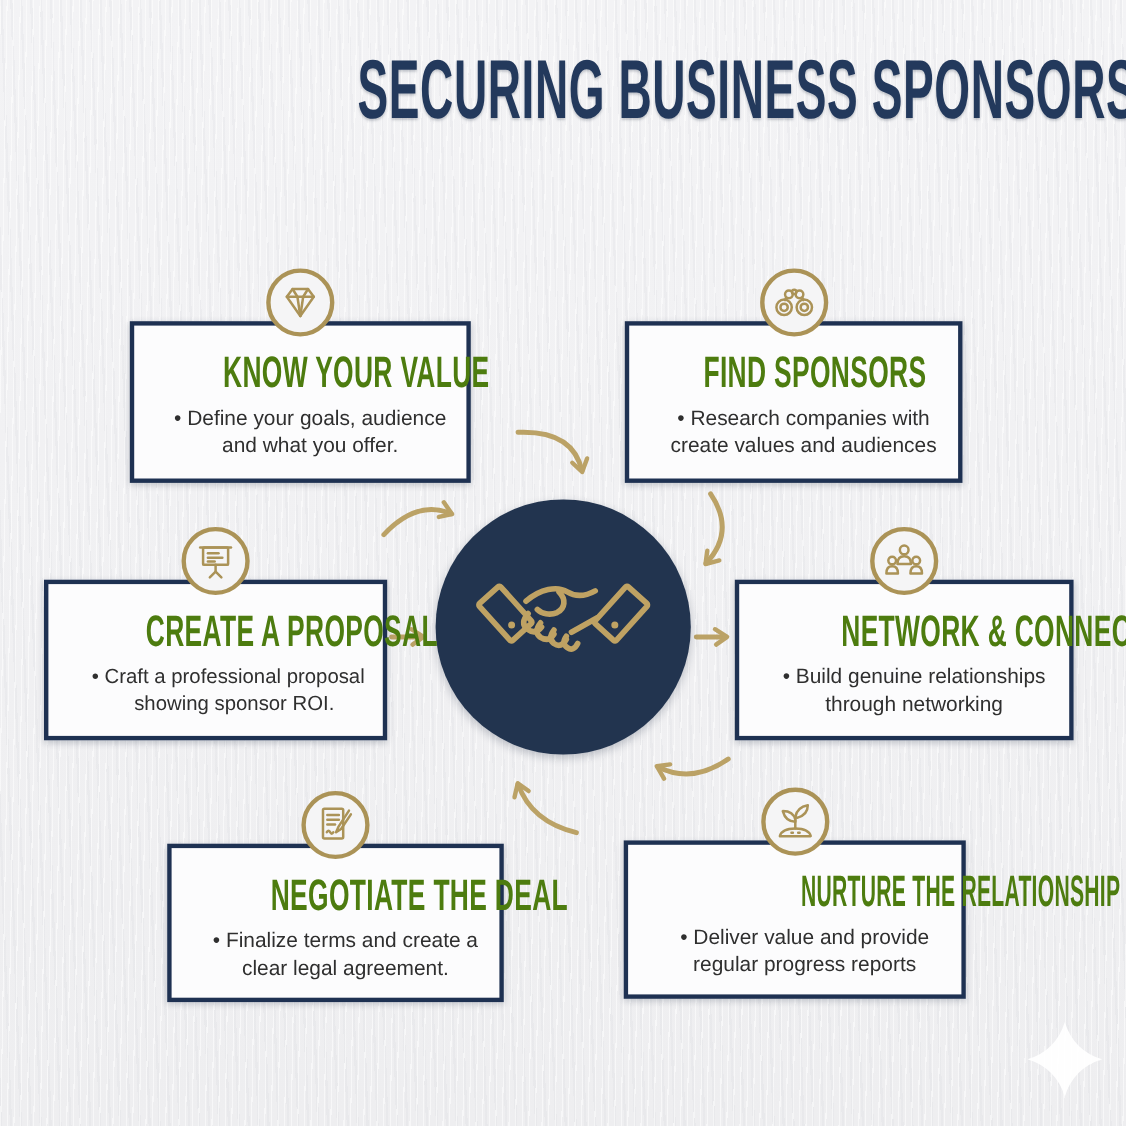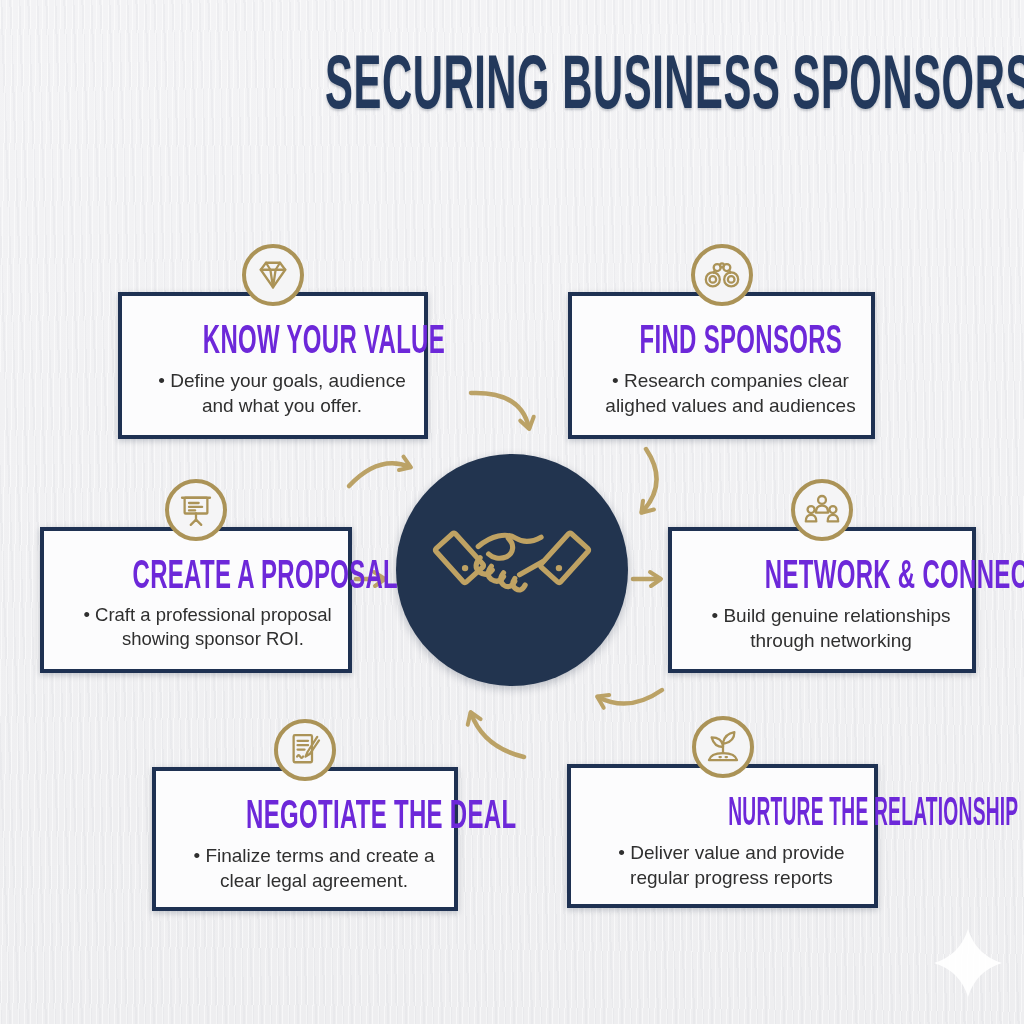--- a/index.html
+++ b/index.html
@@ -48,21 +48,21 @@
     border-radius:50%;
     background:#f5f5f6;
     display:flex;align-items:center;justify-content:center;
   }
   .icon-circle svg{display:block;}
   .gold-stroke{fill:none;stroke:#ab9357;stroke-width:2.6;stroke-linecap:round;stroke-linejoin:round;}
   .step-title{
     margin-top:23px;
     font-weight:bold;
     font-size:40px;
-    color:#6d28d9;
+    color:#4d7c0f;
     line-height:1;
     white-space:nowrap;
   }
   .desc{
     margin-top:9px;
     font-size:19px;
     color:#2f2f2f;
     line-height:1.32;
     padding:0 12px;
     margin-left:18px;
@@ -157,21 +157,21 @@
           <circle cx="34.5" cy="29" r="8"></circle>
           <circle cx="34.5" cy="29" r="3.8"></circle>
           <circle cx="18.5" cy="15.5" r="4"></circle>
           <circle cx="29.5" cy="15.5" r="4"></circle>
           <circle cx="24" cy="13" r="2.2"></circle>
           <path d="M15.5 19 L14.5 21.5 M32.5 19 L33.5 21.5"></path>
         </g>
       </svg>
     </div>
     <div class="step-title"><span class="cond-box">FIND SPONSORS</span></div>
-    <div class="desc">• Research companies clear alighed values and audiences</div>
+    <div class="desc">• Research companies with create values and audiences</div>
   </div>
 
   <div class="box box-create" style="left:40px;top:527px;width:312px;height:146px">
     <div class="icon-circle">
       <svg width="42" height="42" viewBox="0 0 48 48">
         <g class="gold-stroke">
           <path d="M8 10 H40"></path>
           <rect x="11" y="10" width="26" height="18" rx="1"></rect>
           <path d="M16 16 H27"></path>
           <path d="M16 20.5 H31"></path>

